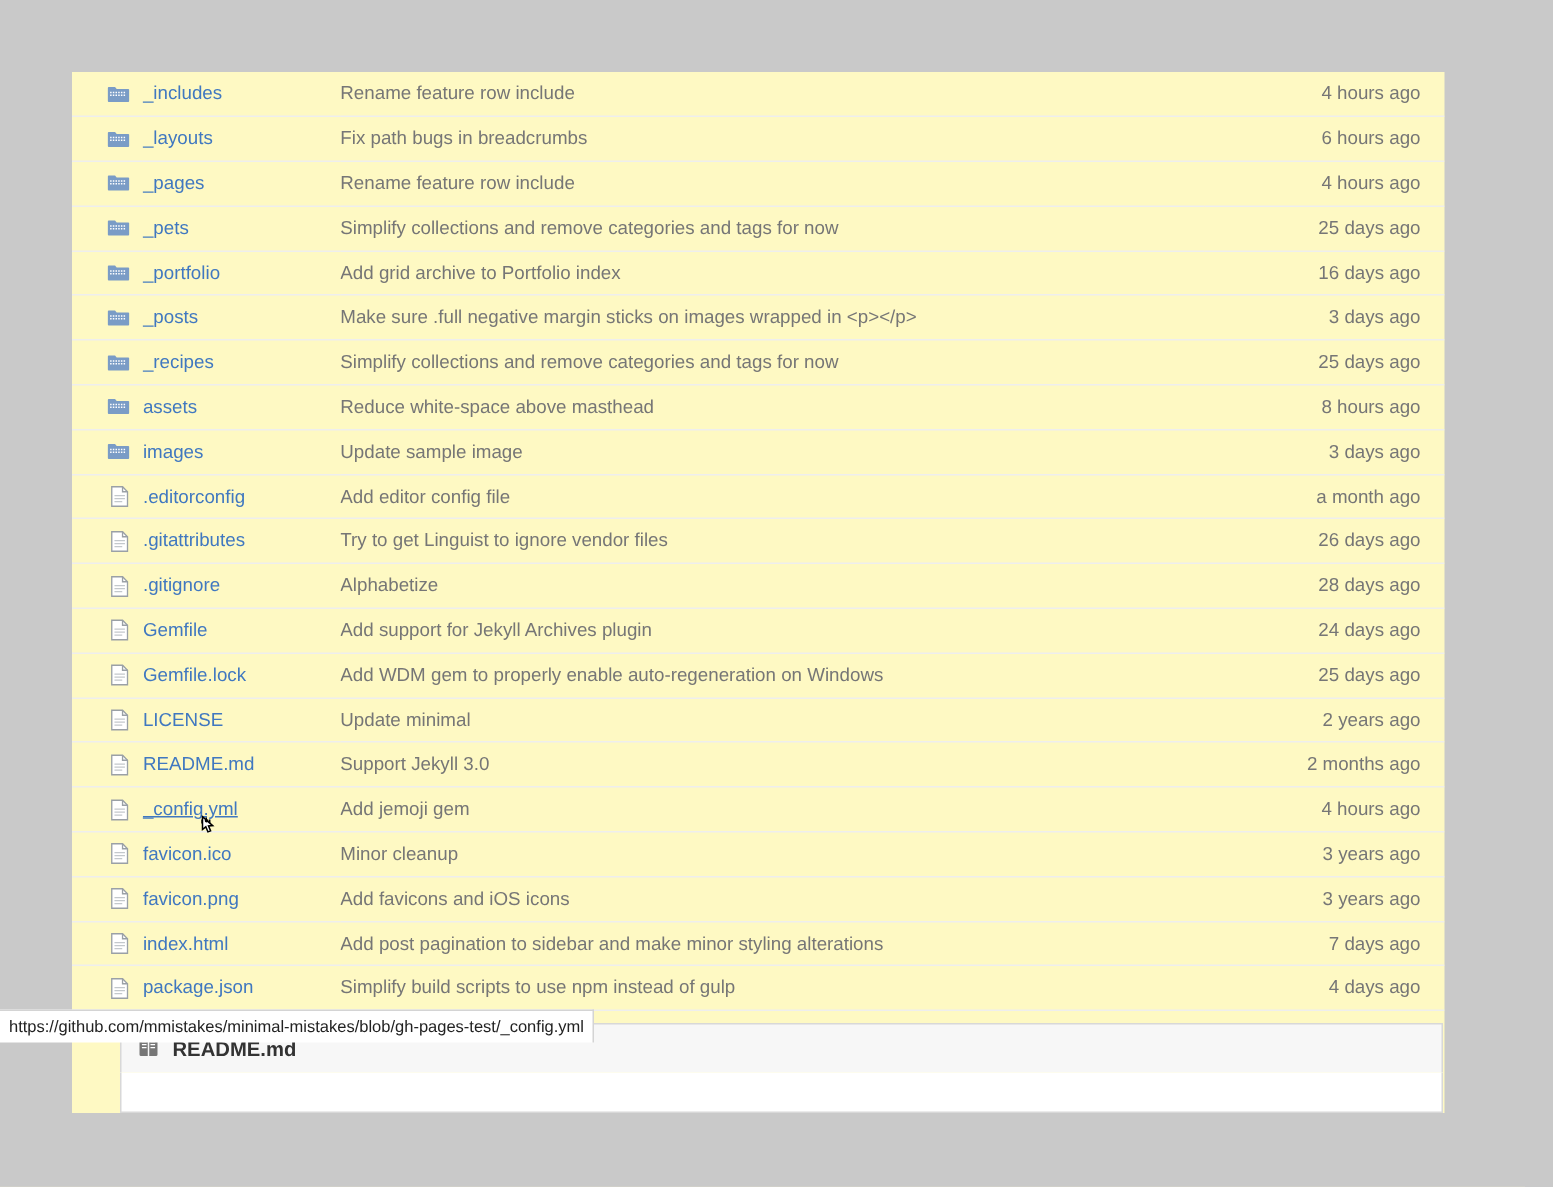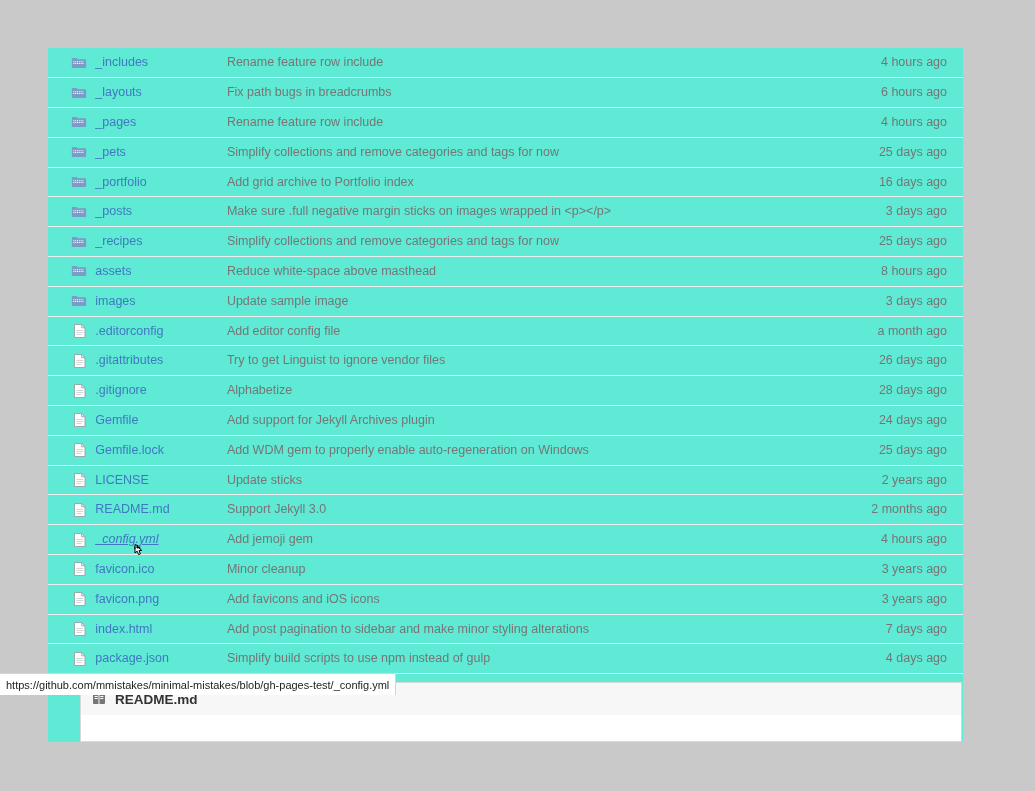--- a/index.html
+++ b/index.html
@@ -18,21 +18,21 @@
     width: 1035px;
     height: 791px;
     background: #c9c9c9;
   }
   .browser-viewport {
     position: absolute;
     left: 48px;
     top: 48px;
     width: 915px;
     height: 694px;
-    background: #5eead4;
+    background: #fef9c3;
     overflow: hidden;
   }
   .file-table {
     position: absolute;
     left: 0;
     top: 0;
     width: 915px;
     border-collapse: collapse;
     table-layout: fixed;
   }
@@ -73,21 +73,20 @@
     padding-right: 16px;
     white-space: nowrap;
   }
   .file-link {
     color: #4078c0;
     text-decoration: none;
     font-size: 12.5px;
   }
   .file-link.active {
     text-decoration: underline;
-    font-style: italic;
   }
   .icon {
     display: inline-block;
     vertical-align: middle;
     line-height: 0;
   }
   .readme-header {
     position: absolute;
     left: 32px;
     top: 634px;
@@ -286,21 +285,21 @@
             <td class="col-msg">Add WDM gem to properly enable auto-regeneration on Windows</td>
             <td class="col-age">25 days ago</td>
           </tr>
           <tr>
             <td class="col-icon"><span class="icon"><svg width="14" height="16" viewBox="0 0 14 16" aria-hidden="true">
                   <path fill="#ffffff" stroke="#9aa0a6" stroke-width="0.9" d="M1.5 1.5h7.2l3.3 3.3v9.7H1.5z"></path>
                   <path fill="none" stroke="#9aa0a6" stroke-width="0.9" d="M8.7 1.5v3.3H12"></path>
                   <path fill="#c3c8cc" d="M3.3 7h7v0.8h-7zm0 2h7v0.8h-7zm0 2h5.2v0.8H3.3z"></path>
                 </svg></span></td>
             <td class="col-name"><a class="file-link" href="#">LICENSE</a></td>
-            <td class="col-msg">Update sticks</td>
+            <td class="col-msg">Update minimal</td>
             <td class="col-age">2 years ago</td>
           </tr>
           <tr>
             <td class="col-icon"><span class="icon"><svg width="14" height="16" viewBox="0 0 14 16" aria-hidden="true">
                   <path fill="#ffffff" stroke="#9aa0a6" stroke-width="0.9" d="M1.5 1.5h7.2l3.3 3.3v9.7H1.5z"></path>
                   <path fill="none" stroke="#9aa0a6" stroke-width="0.9" d="M8.7 1.5v3.3H12"></path>
                   <path fill="#c3c8cc" d="M3.3 7h7v0.8h-7zm0 2h7v0.8h-7zm0 2h5.2v0.8H3.3z"></path>
                 </svg></span></td>
             <td class="col-name"><a class="file-link" href="#">README.md</a></td>
             <td class="col-msg">Support Jekyll 3.0</td>

